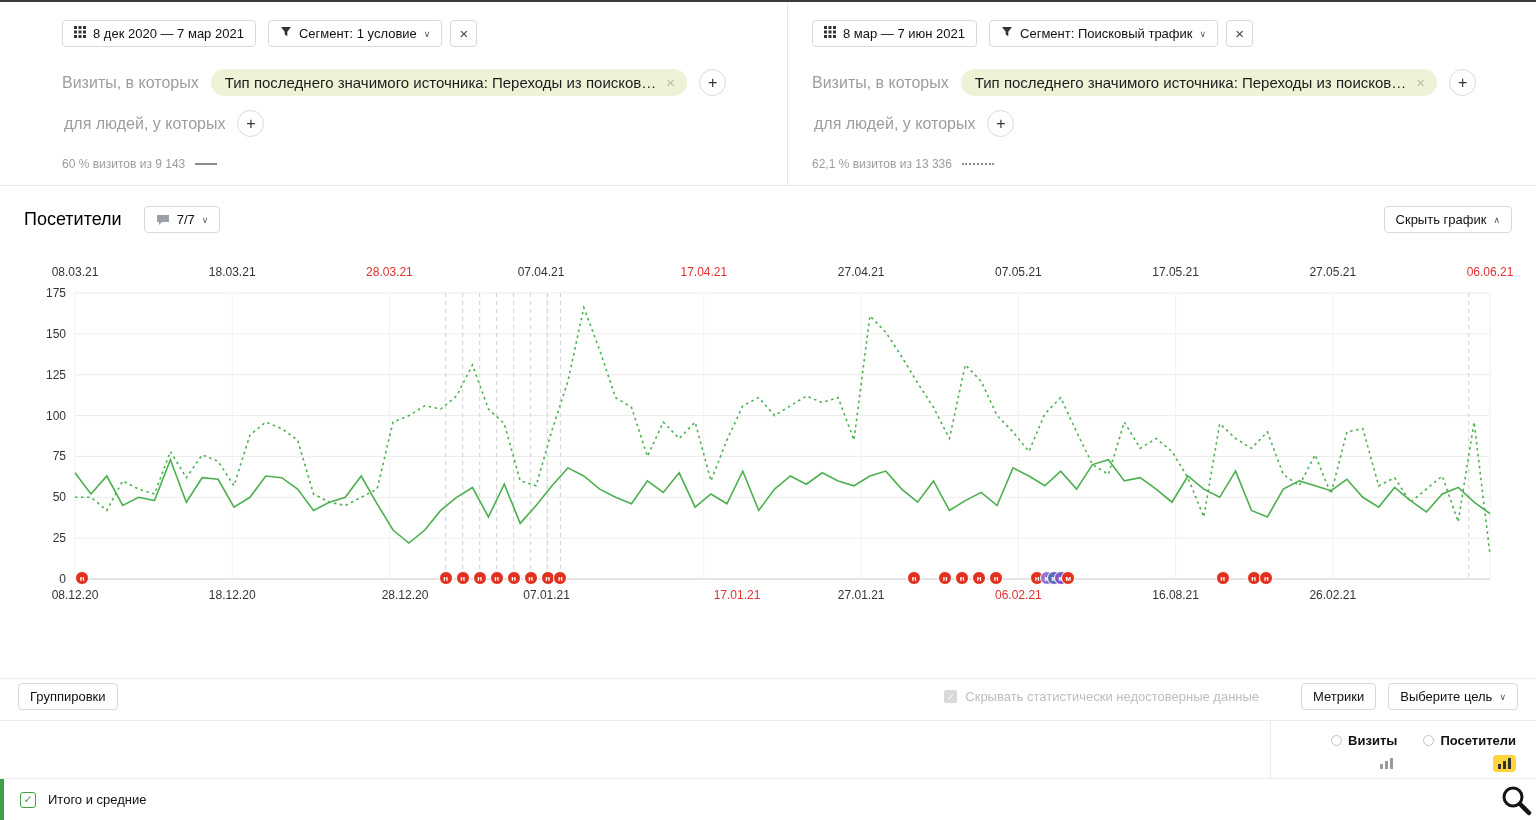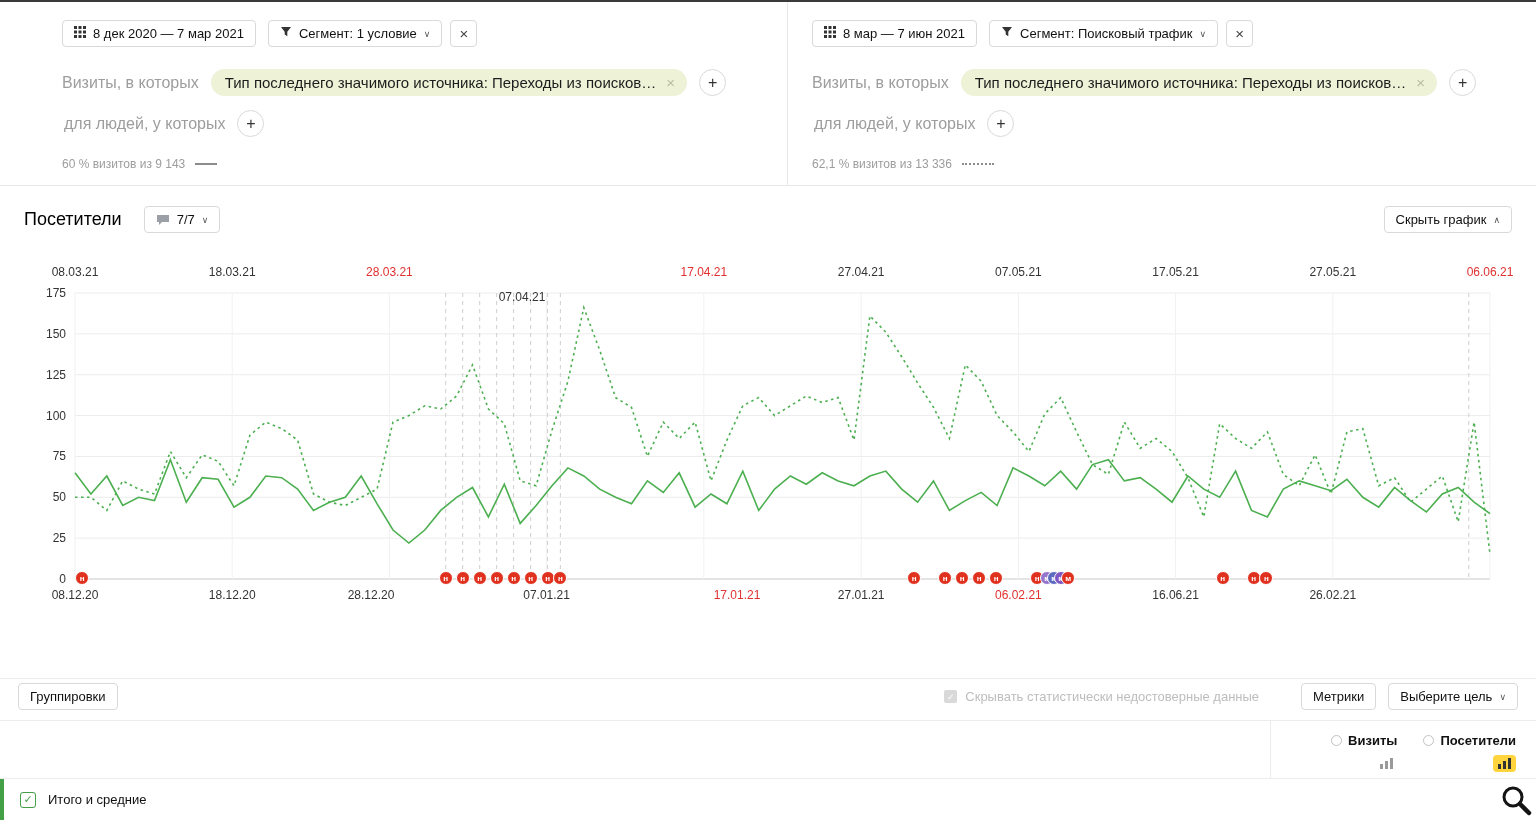--- a/index.html
+++ b/index.html
@@ -241,35 +241,35 @@
         <div class="y-label" style="top: 298.143px;">25</div>
         <div class="y-label" style="top: 257.286px;">50</div>
         <div class="y-label" style="top: 216.429px;">75</div>
         <div class="y-label" style="top: 175.571px;">100</div>
         <div class="y-label" style="top: 134.714px;">125</div>
         <div class="y-label" style="top: 93.8571px;">150</div>
         <div class="y-label" style="top: 53px;">175</div>
         <div class="x-label" style="left: 75px; top: 32px;">08.03.21</div>
         <div class="x-label" style="left: 232.207px; top: 32px;">18.03.21</div>
         <div class="x-label red" style="left: 389.413px; top: 32px;">28.03.21</div>
-        <div class="x-label" style="left: 522px; top: 32px; margin-top: 25px;">07.04.21</div>
+        <div class="x-label" style="left: 541px; top: 32px;">07.04.21</div>
         <div class="x-label red" style="left: 703.826px; top: 32px;">17.04.21</div>
         <div class="x-label" style="left: 861.174px; top: 32px;">27.04.21</div>
         <div class="x-label" style="left: 1018.38px; top: 32px;">07.05.21</div>
         <div class="x-label" style="left: 1175.59px; top: 32px;">17.05.21</div>
         <div class="x-label" style="left: 1332.79px; top: 32px;">27.05.21</div>
         <div class="x-label red" style="left: 1490px; top: 32px;">06.06.21</div>
         <div class="x-label" style="left: 75px; top: 355px;">08.12.20</div>
         <div class="x-label" style="left: 232.207px; top: 355px;">18.12.20</div>
-        <div class="x-label" style="left: 371px; top: 355px;">28.12.20</div>
+        <div class="x-label" style="left: 405px; top: 355px;">28.12.20</div>
         <div class="x-label" style="left: 546.62px; top: 355px;">07.01.21</div>
         <div class="x-label red" style="left: 706px; top: 355px; margin-left: 31px;">17.01.21</div>
         <div class="x-label" style="left: 861.174px; top: 355px;">27.01.21</div>
         <div class="x-label red" style="left: 1018.38px; top: 355px;">06.02.21</div>
-        <div class="x-label" style="left: 1175.59px; top: 355px;">16.06.21</div>
+        <div class="x-label" style="left: 1175.59px; top: 355px;">16.08.21</div>
         <div class="x-label" style="left: 1332.79px; top: 355px;">26.02.21</div>
         <div class="ann" style="background: rgb(224, 48, 30); left: 82.075px; top: 338px;">н</div>
         <div class="ann" style="background: rgb(224, 48, 30); left: 445.73px; top: 338px;">н</div>
         <div class="ann" style="background: rgb(224, 48, 30); left: 462.71px; top: 338px;">н</div>
         <div class="ann" style="background: rgb(224, 48, 30); left: 479.69px; top: 338px;">н</div>
         <div class="ann" style="background: rgb(224, 48, 30); left: 496.67px; top: 338px;">н</div>
         <div class="ann" style="background: rgb(224, 48, 30); left: 513.65px; top: 338px;">н</div>
         <div class="ann" style="background: rgb(224, 48, 30); left: 530.63px; top: 338px;">н</div>
         <div class="ann" style="background: rgb(224, 48, 30); left: 547.61px; top: 338px;">н</div>
         <div class="ann" style="background: rgb(224, 48, 30); left: 560.345px; top: 338px;">н</div>

